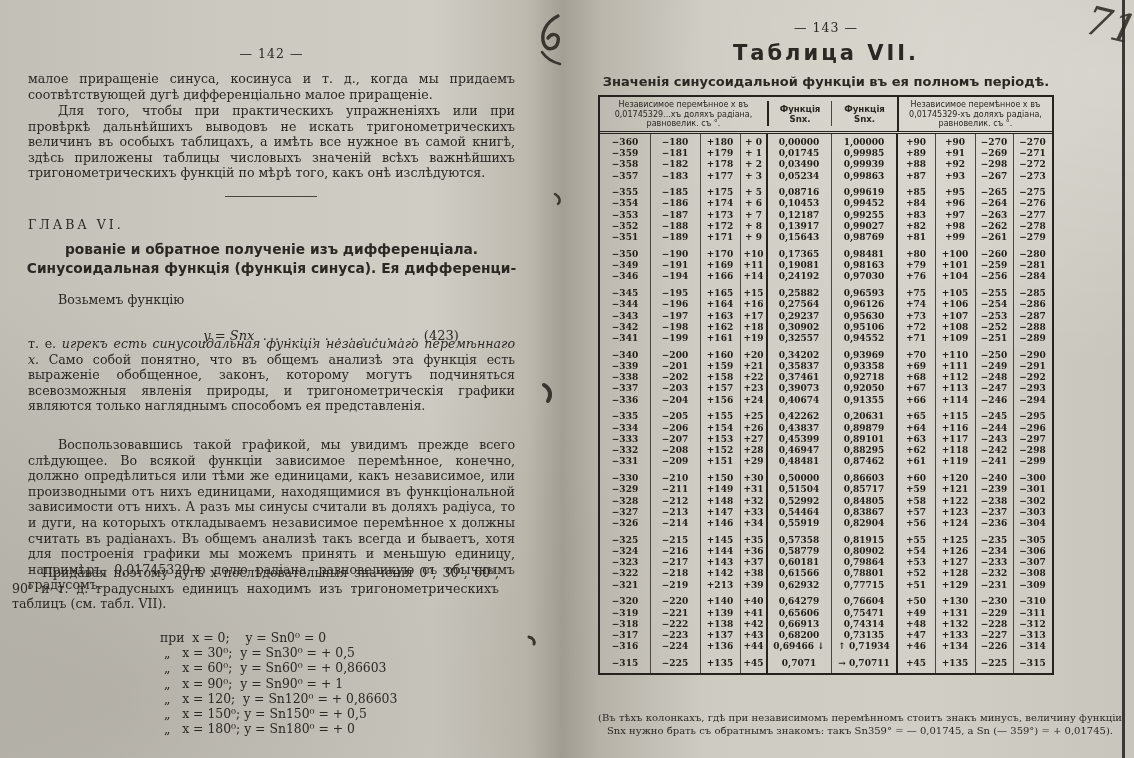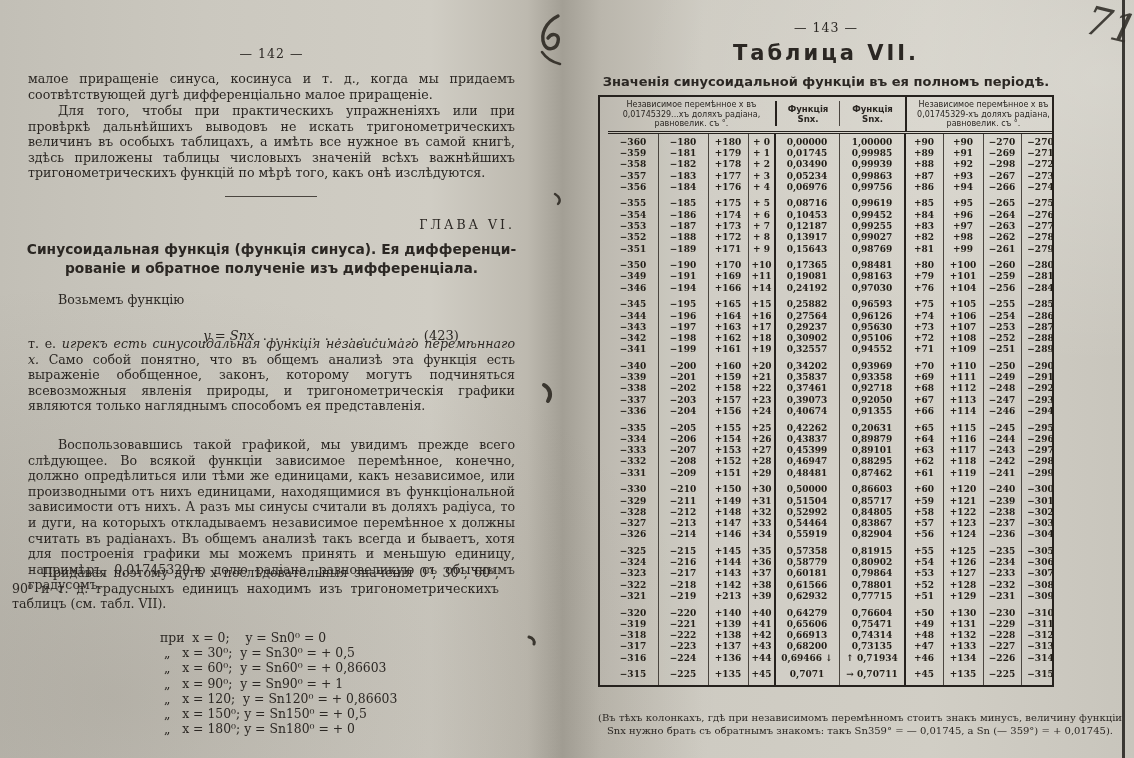--- a/index.html
+++ b/index.html
@@ -12,30 +12,30 @@
       linear-gradient(90deg,#c2bfb6 0%,#cbc8bf 18%,#d0cdc4 38%,#bdb9af 46.5%,#a39f95 49.6%,#bab6ac 53%,#cecbc2 62%,#d1cec5 82%,#c8c5bc 100%);
   }
   [data-name]{box-sizing:border-box;}
   .abs{position:absolute;}
 
   
   .pagenum{font-size:12.5px;letter-spacing:1px;text-align:center;}
   .body-par{font-size:12.6px;line-height:15.6px;text-align:justify;}
   .indent{text-indent:30px;}
   .divider{height:1px;background:#4a453f;width:92px;}
-  .chapter{font-size:12.5px;letter-spacing:3px;text-align:right;}
+  .chapter{font-size:12.5px;letter-spacing:3px;text-align:left;}
   .sec-title{font-family:"DejaVu Sans",sans-serif;font-weight:bold;font-size:13.8px;line-height:19px;text-align:center;}
   .formula-line{font-size:13px;white-space:pre;}
   .formula-line .it{font-style:italic;}
   .eq-line{font-size:12.4px;line-height:15.2px;white-space:pre;}
 
   
   .tbl-title{font-family:"DejaVu Sans",sans-serif;font-weight:bold;font-size:21px;letter-spacing:3px;text-align:center;}
   .tbl-sub{font-family:"DejaVu Sans",sans-serif;font-weight:600;font-size:13px;text-align:center;}
-  .table{left:598px;top:95px;width:456px;border:2px solid #26221e;background:rgba(255,255,252,.05);padding-left:8px;}
+  .table{left:598px;top:95px;width:456px;border:2px solid #26221e;background:rgba(255,255,252,.05);}
   .thead{display:grid;grid-template-columns:167px 64px 66px 155px;border-bottom:3px double #26221e;}
   .th{font-family:"DejaVu Sans",sans-serif;font-size:8px;line-height:9.6px;text-align:center;padding:3px 2px 2px 2px;}
   .th.fn{font-size:8.6px;line-height:10px;white-space:pre-line;align-self:center;font-weight:600;}
   .th.b-left-thick{border-left:2px solid #26221e;}
   .th.b-left-thin{border-left:1px solid #4a453f;}
   .tbody{position:relative;padding:3px 0 4px 0;}
   .vline{position:absolute;top:0;bottom:0;width:1px;background:#4a453f;}
   .vline.thick{width:2px;background:#26221e;}
   .trow{display:grid;grid-template-columns:50px 50px 40px 27px 64px 66px 38px 40px 38px 39px;height:11.3px;}
   .trow.group-start{margin-top:5.2px;}
@@ -54,22 +54,22 @@
 
 <div class="abs body-par" data-name="paragraph-continuation" style="left:28px;top:71px;width:487px;">малое приращеніе синуса, косинуса и т. д., когда мы придаемъ соотвѣтствующей дугѣ дифференціально малое приращеніе.</div>
 
 <div class="abs body-par indent" data-name="paragraph-tables-purpose" style="left:28px;top:103px;width:487px;">Для того, чтобы при практическихъ упражненіяхъ или при провѣркѣ дальнѣйшихъ выводовъ не искать тригонометрическихъ величинъ въ особыхъ таблицахъ, а имѣть все нужное въ самой книгѣ, здѣсь приложены таблицы числовыхъ значеній всѣхъ важнѣйшихъ тригонометрическихъ функцій по мѣрѣ того, какъ онѣ изслѣдуются.</div>
 
 <div class="abs divider" data-name="section-divider" style="left:225px;top:196px;"></div>
 
 <div class="abs chapter" data-name="chapter-heading" style="left:28px;top:217px;width:487px;">ГЛАВА VI.</div>
 
 <div class="abs sec-title" data-name="section-title" style="left:18px;top:240px;width:507px;">
+  <div data-name="section-title-line2">рованіе и обратное полученіе изъ дифференціала.</div>
   <div data-name="section-title-line1">Синусоидальная функція (функція синуса). Ея дифференци-</div>
-  <div data-name="section-title-line2">рованіе и обратное полученіе изъ дифференціала.</div>
 </div>
 
 <div class="abs body-par indent" data-name="take-function-label" style="left:28px;top:292px;width:487px;">Возьмемъ функцію</div>
 
 <div class="abs formula-line" data-name="formula-423" style="left:195px;top:313px;width:330px;">
   <span class="it" data-name="formula-lhs">y = Snx</span><span data-name="formula-dots">  .  .  .  .  .  .  .  .  .  .  .  .  .  </span><span data-name="formula-number">(423)</span>
 </div>
 
 <div class="abs body-par" data-name="paragraph-igrek" style="left:28px;top:316px;width:487px;margin-top:20px;">
   <span data-name="paragraph-igrek-lead">т. е. </span><span class="it" style="font-style:italic" data-name="paragraph-igrek-italic">игрекъ есть синусоидальная функція независимаго перемѣннаго x.</span><span data-name="paragraph-igrek-rest"> Само собой понятно, что въ общемъ анализѣ эта функція есть выраженіе обобщенное, законъ, которому могутъ подчиняться всевозможныя явленія природы, и тригонометрическія графики являются только нагляднымъ способомъ ея представленія.</span>
@@ -171,32 +171,20 @@
         <div class="td c1" data-name="table-cell">−183</div>
         <div class="td c2" data-name="table-cell">+177</div>
         <div class="td c3" data-name="table-cell">+ 3</div>
         <div class="td c4" data-name="table-cell">0,05234</div>
         <div class="td c5" data-name="table-cell">0,99863</div>
         <div class="td c6" data-name="table-cell">+87</div>
         <div class="td c7" data-name="table-cell">+93</div>
         <div class="td c8" data-name="table-cell">−267</div>
         <div class="td c9" data-name="table-cell">−273</div>
       </div>
-      <div class="trow" data-name="table-row">
-        <div class="td c0" data-name="table-cell">−356</div>
-        <div class="td c1" data-name="table-cell">−184</div>
-        <div class="td c2" data-name="table-cell">+176</div>
-        <div class="td c3" data-name="table-cell">+ 4</div>
-        <div class="td c4" data-name="table-cell">0,06976</div>
-        <div class="td c5" data-name="table-cell">0,99756</div>
-        <div class="td c6" data-name="table-cell">+86</div>
-        <div class="td c7" data-name="table-cell">+94</div>
-        <div class="td c8" data-name="table-cell">−266</div>
-        <div class="td c9" data-name="table-cell">−274</div>
-      </div>
       <div class="trow group-start" data-name="table-row">
         <div class="td c0" data-name="table-cell">−355</div>
         <div class="td c1" data-name="table-cell">−185</div>
         <div class="td c2" data-name="table-cell">+175</div>
         <div class="td c3" data-name="table-cell">+ 5</div>
         <div class="td c4" data-name="table-cell">0,08716</div>
         <div class="td c5" data-name="table-cell">0,99619</div>
         <div class="td c6" data-name="table-cell">+85</div>
         <div class="td c7" data-name="table-cell">+95</div>
         <div class="td c8" data-name="table-cell">−265</div>

